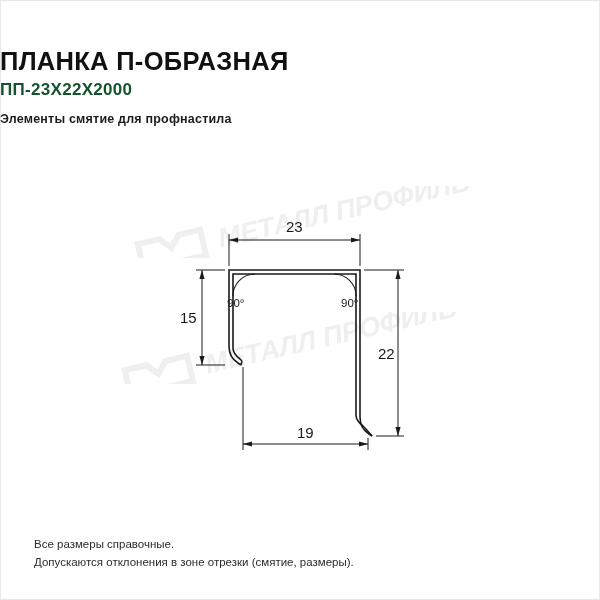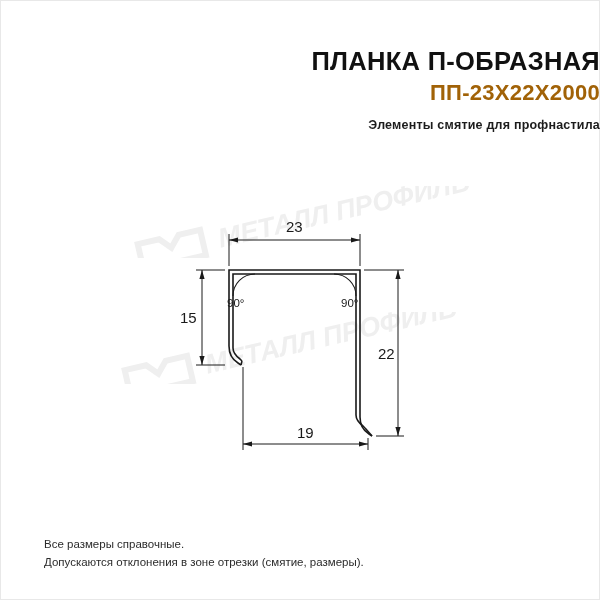--- a/index.html
+++ b/index.html
@@ -28,36 +28,36 @@
     box-sizing: border-box;
     pointer-events: none;
   }
 
   
   .header {
     position: absolute;
     left: 0;
     top: 46px;
     width: 600px;
-    text-align: right;
+    text-align: left;
   }
   .title-main {
     font-size: 25.5px;
     font-weight: bold;
     letter-spacing: 0.3px;
     line-height: 1.18;
     color: #111111;
     margin: 0;
   }
   .title-sub {
-    font-size: 22px;
+    font-size: 17px;
     font-weight: bold;
     letter-spacing: 0.3px;
     line-height: 1.18;
-    color: #a16207;
+    color: #14532d;
     margin: 4px 0 0 0;
   }
   .title-caption {
     font-size: 12.5px;
     font-weight: bold;
     color: #1c1c1c;
     margin: 12px 0 0 0;
     letter-spacing: 0.2px;
   }
 
@@ -77,21 +77,21 @@
   .watermark {
     position: absolute;
     pointer-events: none;
     user-select: none;
     opacity: 1;
   }
 
   
   .footer {
     position: absolute;
-    left: 44px;
+    left: 34px;
     top: 536px;
     width: 540px;
   }
   .footer-line {
     font-size: 11.5px;
     color: #2b2b2b;
     line-height: 1.55;
   }
 </style>
 </head>

